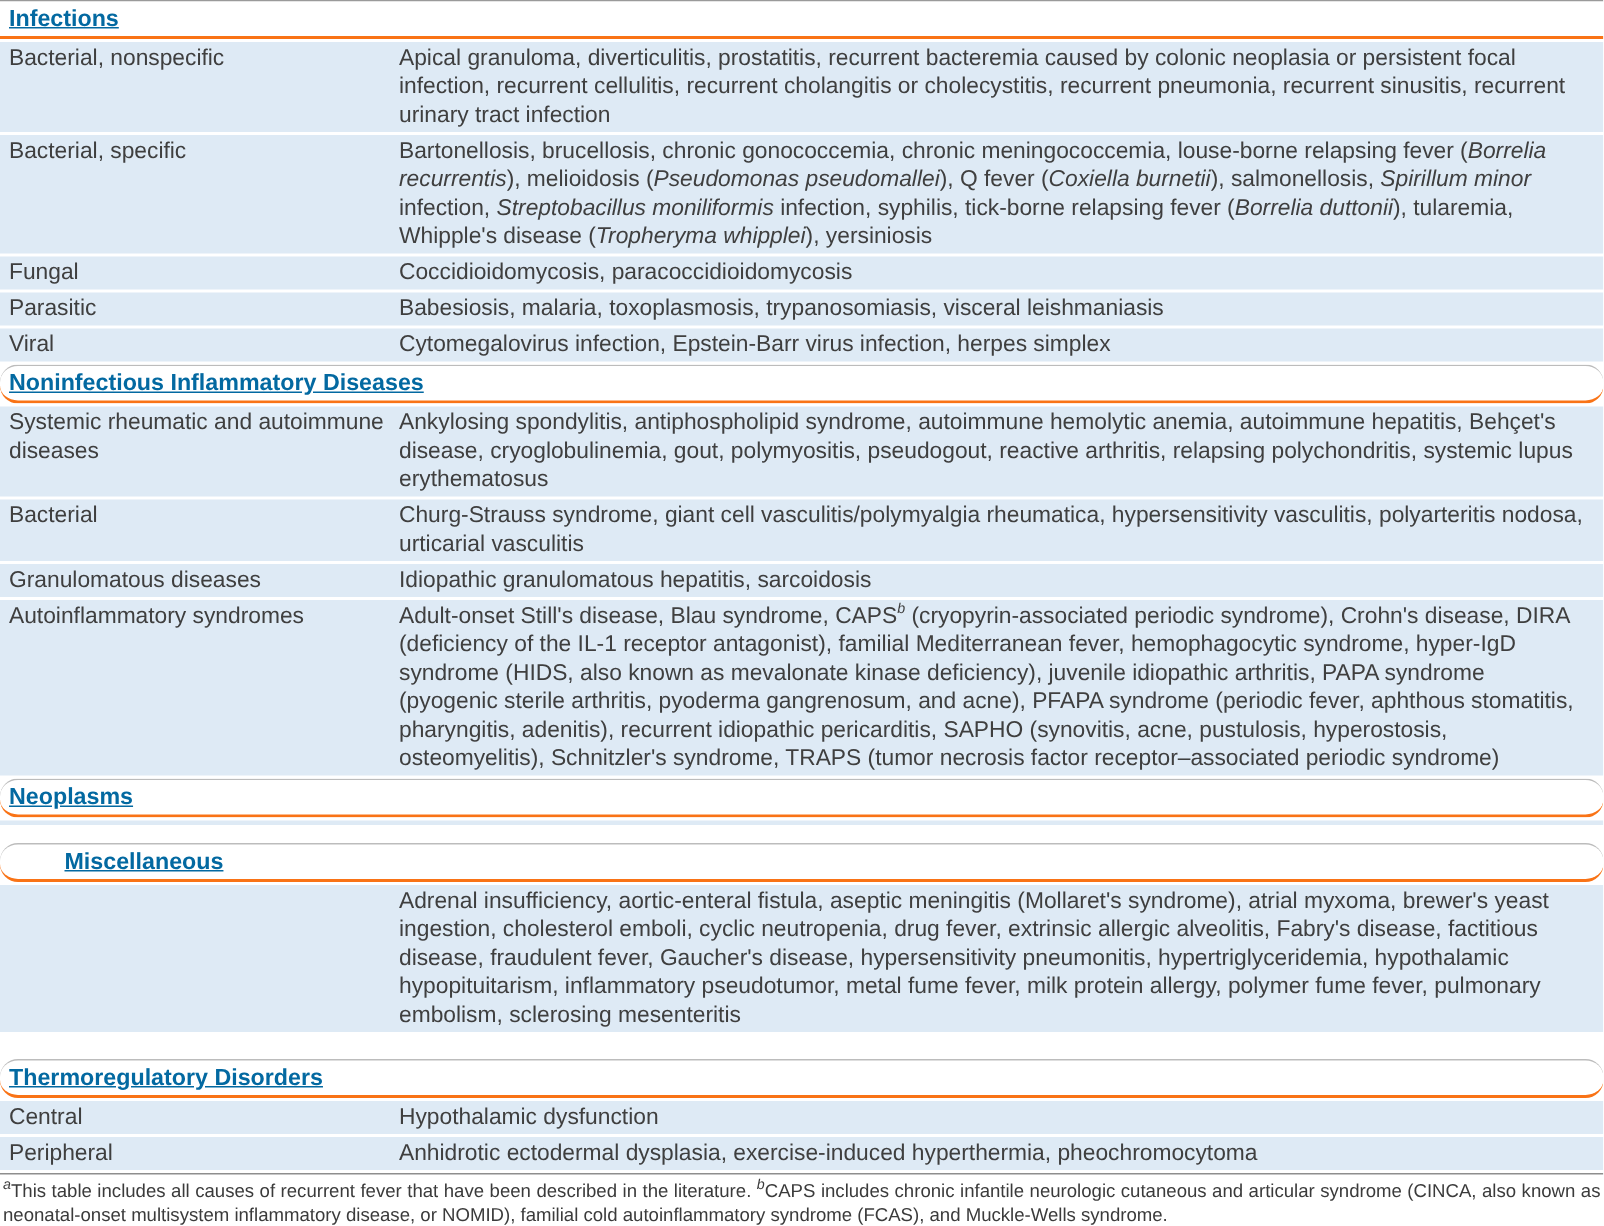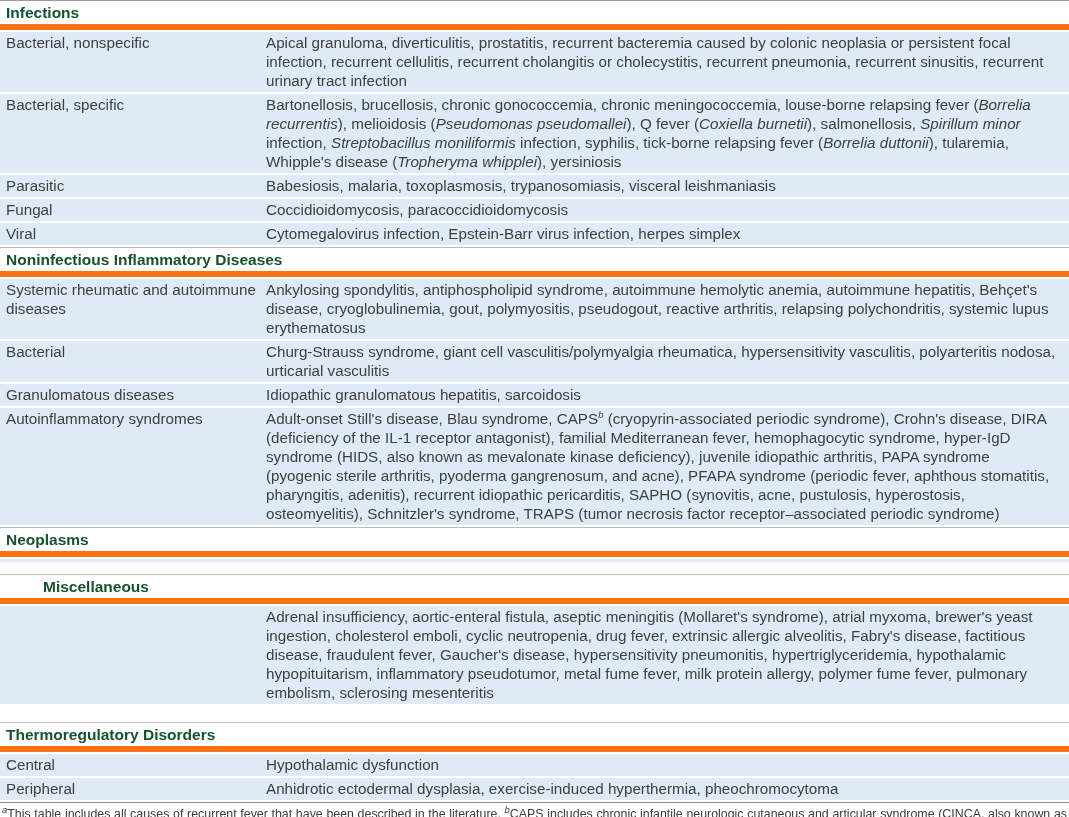--- a/index.html
+++ b/index.html
@@ -15,29 +15,31 @@
     background: #ffffff;
     overflow: hidden;
     display: flex;
     flex-direction: column;
   }
   .table {
     border-top: 1px solid #9a9a9a;
   }
   .section-header {
     background: #ffffff;
-    color: #14532d;
+    color: #0369a1;
     font-weight: 700;
     font-size: 15.5px;
     line-height: 19px;
     padding: 2px 8px 2px 6px;
-    border-bottom: 6px solid #f97316;
+    border-bottom: 2px solid #f97316;
+    text-decoration: underline;
   }
   .section-header.rule-above {
     border-top: 1px solid #bcbcbc;
+    border-radius: 12px;
   }
   .row {
     display: flex;
     background: #deeaf5;
     padding: 1px 10px 2px 6px;
     margin-top: 2px;
     font-size: 15.2px;
     line-height: 19px;
     color: #3f3f3f;
   }
@@ -78,26 +80,26 @@
     <div class="section-header">Infections</div>
     <div class="row">
       <div class="label">Bacterial, nonspecific</div>
       <div class="value">Apical granuloma, diverticulitis, prostatitis, recurrent bacteremia caused by colonic neoplasia or persistent focal infection, recurrent cellulitis, recurrent cholangitis or cholecystitis, recurrent pneumonia, recurrent sinusitis, recurrent urinary tract infection</div>
     </div>
     <div class="row">
       <div class="label">Bacterial, specific</div>
       <div class="value">Bartonellosis, brucellosis, chronic gonococcemia, chronic meningococcemia, louse-borne relapsing fever (<i>Borrelia recurrentis</i>), melioidosis (<i>Pseudomonas pseudomallei</i>), Q fever (<i>Coxiella burnetii</i>), salmonellosis, <i>Spirillum minor</i> infection, <i>Streptobacillus moniliformis</i> infection, syphilis, tick-borne relapsing fever (<i>Borrelia duttonii</i>), tularemia, Whipple's disease (<i>Tropheryma whipplei</i>), yersiniosis</div>
     </div>
     <div class="row">
+      <div class="label">Fungal</div>
+      <div class="value">Coccidioidomycosis, paracoccidioidomycosis</div>
+    </div>
+    <div class="row">
       <div class="label">Parasitic</div>
       <div class="value">Babesiosis, malaria, toxoplasmosis, trypanosomiasis, visceral leishmaniasis</div>
-    </div>
-    <div class="row">
-      <div class="label">Fungal</div>
-      <div class="value">Coccidioidomycosis, paracoccidioidomycosis</div>
     </div>
     <div class="row">
       <div class="label">Viral</div>
       <div class="value">Cytomegalovirus infection, Epstein-Barr virus infection, herpes simplex</div>
     </div>
 
     <div class="section-header rule-above" style="margin-top:2px;">Noninfectious Inflammatory Diseases</div>
     <div class="row">
       <div class="label">Systemic rheumatic and autoimmune diseases</div>
       <div class="value">Ankylosing spondylitis, antiphospholipid syndrome, autoimmune hemolytic anemia, autoimmune hepatitis, Behçet's disease, cryoglobulinemia, gout, polymyositis, pseudogout, reactive arthritis, relapsing polychondritis, systemic lupus erythematosus</div>

